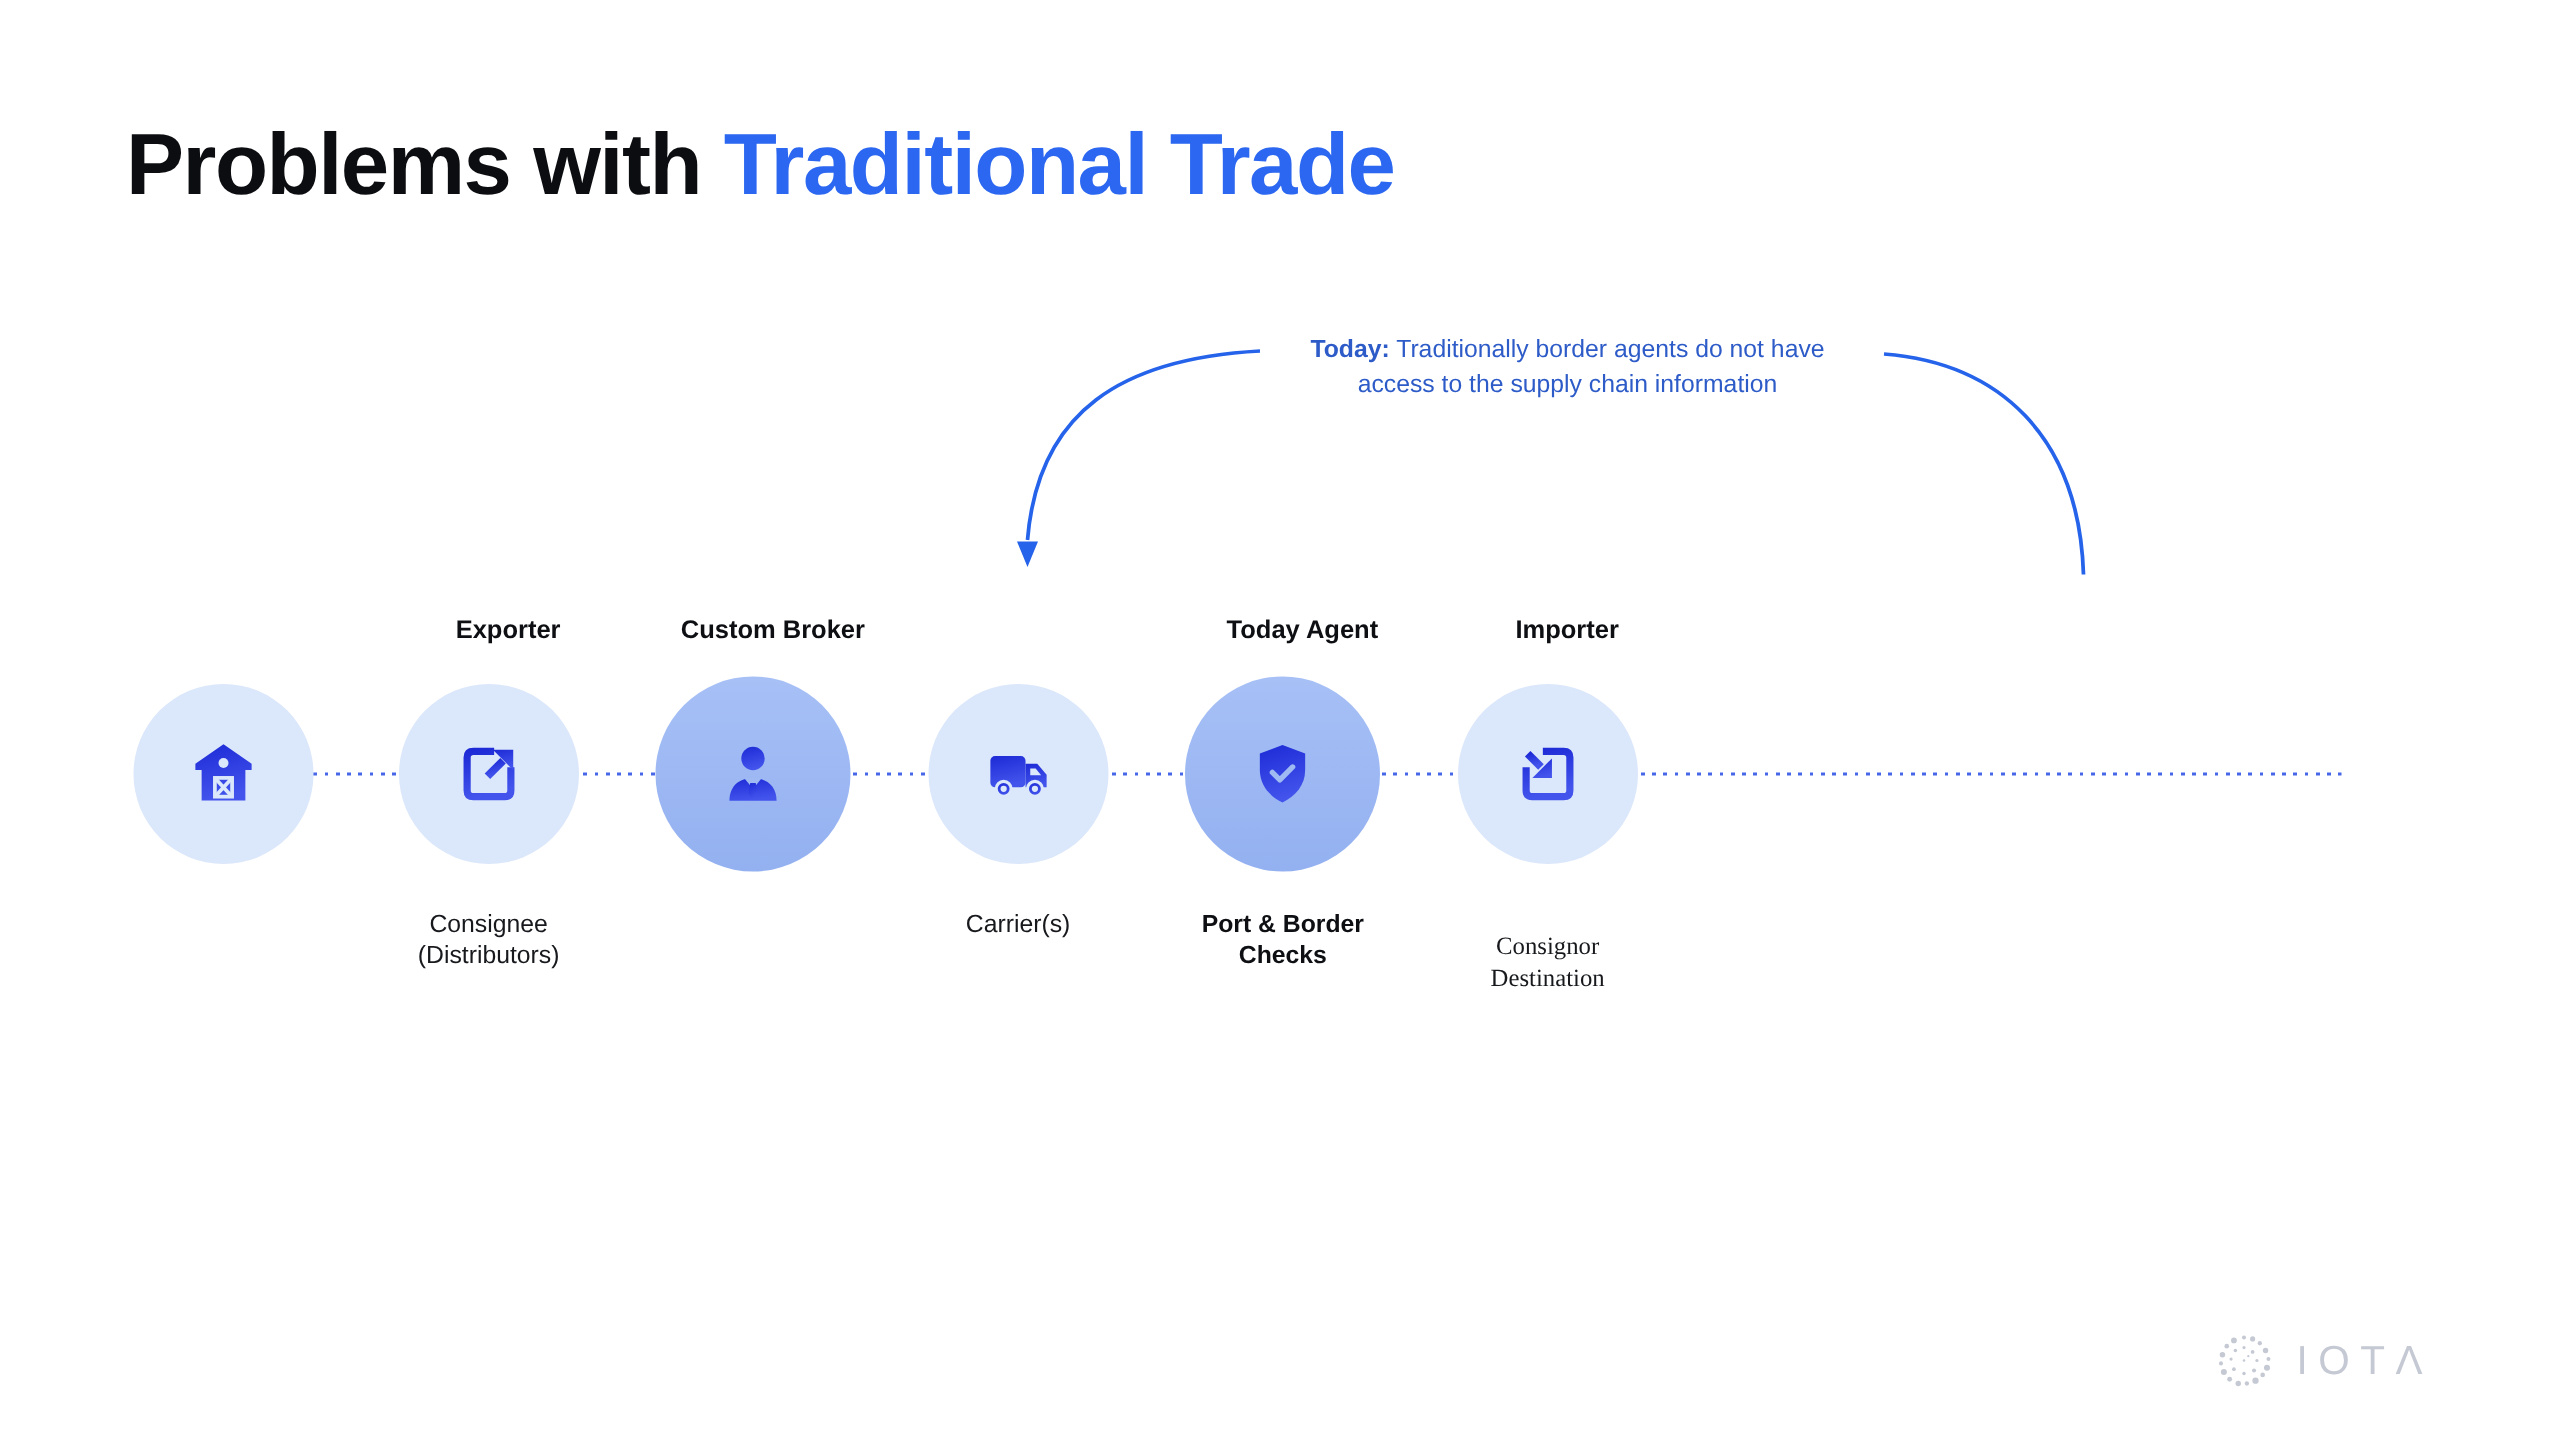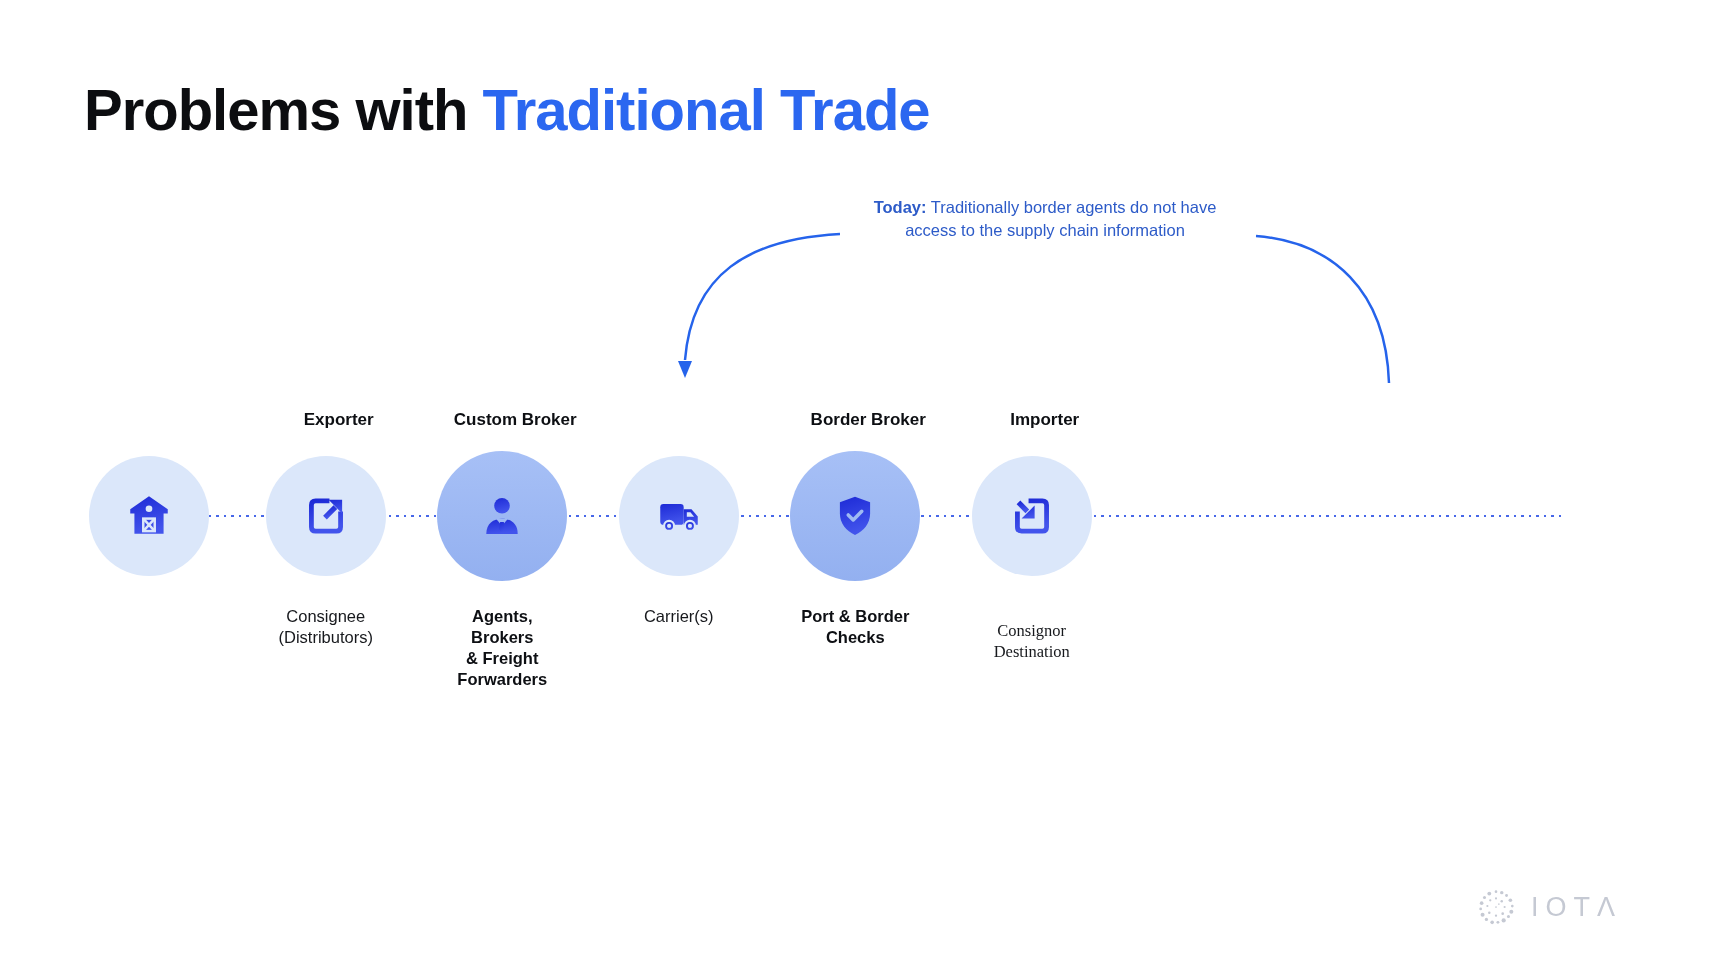--- a/index.html
+++ b/index.html
@@ -13,21 +13,21 @@
   }
   
   .title{
     position:absolute;left:84px;top:76px;
     font-size:58px;font-weight:bold;letter-spacing:-1px;
     color:#0c0d10;white-space:nowrap;
   }
   .title .hl{color:#2b67f0;}
   
   .annotation{
-    position:absolute;left:845px;top:196px;width:400px;
+    position:absolute;left:845px;top:222px;width:400px;
     text-align:center;color:#2d5bc8;
     font-size:16.5px;line-height:23px;
   }
   .annotation b{font-weight:bold;}
   .arrows-svg{position:absolute;left:600px;top:190px;pointer-events:none;}
   
   .connector{
     position:absolute;left:149px;top:515px;width:1412px;height:2px;
     background:repeating-linear-gradient(90deg,#4767e8 0 2.5px,transparent 2.5px 7.5px);
     z-index:0;
@@ -146,24 +146,20 @@
       <div class="circle-wrap">
           <div class="circle">
         <svg width="52" height="52" viewBox="0 0 48 48">
           <circle fill="url(#iconGrad)" cx="24" cy="14.5" r="7.2"></circle>
           <path fill="url(#iconGrad)" d="M9.5 40.5 C9.5 31 16 26.5 24 26.5 C32 26.5 38.5 31 38.5 40.5 Z"></path>
           <polygon class="detail" points="18.5,26.5 24,33 29.5,26.5"></polygon>
           <polygon fill="url(#iconGrad)" points="22.3,29.5 25.7,29.5 26.8,36 24,40.2 21.2,36"></polygon>
         </svg>
       </div>
         </div>
-      <div class="caption bold">Agents,
-Brokers
-&amp; Freight
-Forwarders</div>
     </div>
 
 
     <div class="node">
       <div class="role"></div>
       <div class="circle-wrap">
           <div class="circle">
         <svg width="50" height="50" viewBox="0 0 48 48">
           <rect fill="url(#iconGrad)" x="6" y="12.5" width="22.5" height="20" rx="3"></rect>
           <path fill="url(#iconGrad)" d="M28.5 17.5 H36 L42 24.5 V32.5 H28.5 Z"></path>
@@ -173,21 +169,21 @@
           <circle fill="url(#iconGrad)" stroke="var(--bg)" stroke-width="2" cx="34.5" cy="33.5" r="4.8"></circle>
           <circle class="detail" cx="34.5" cy="33.5" r="2"></circle>
         </svg>
       </div>
         </div>
       <div class="caption">Carrier(s)</div>
     </div>
 
 
     <div class="node hl">
-      <div class="role">Border Broker</div>
+      <div class="role">Today Agent</div>
       <div class="circle-wrap">
           <div class="circle">
         <svg width="50" height="50" viewBox="0 0 48 48">
           <path fill="url(#iconGrad)" d="M24 5.5 L38.5 10.8 V21.5 C38.5 31 32.5 38.2 24 42.2 C15.5 38.2 9.5 31 9.5 21.5 V10.8 Z"></path>
           <path class="detail-stroke" d="M17.5 23 L22.3 27.8 L30.5 19.5" stroke-width="3.4" stroke-linecap="round" stroke-linejoin="round"></path>
         </svg>
       </div>
         </div>
       <div class="caption bold">Port &amp; Border
 Checks</div>

